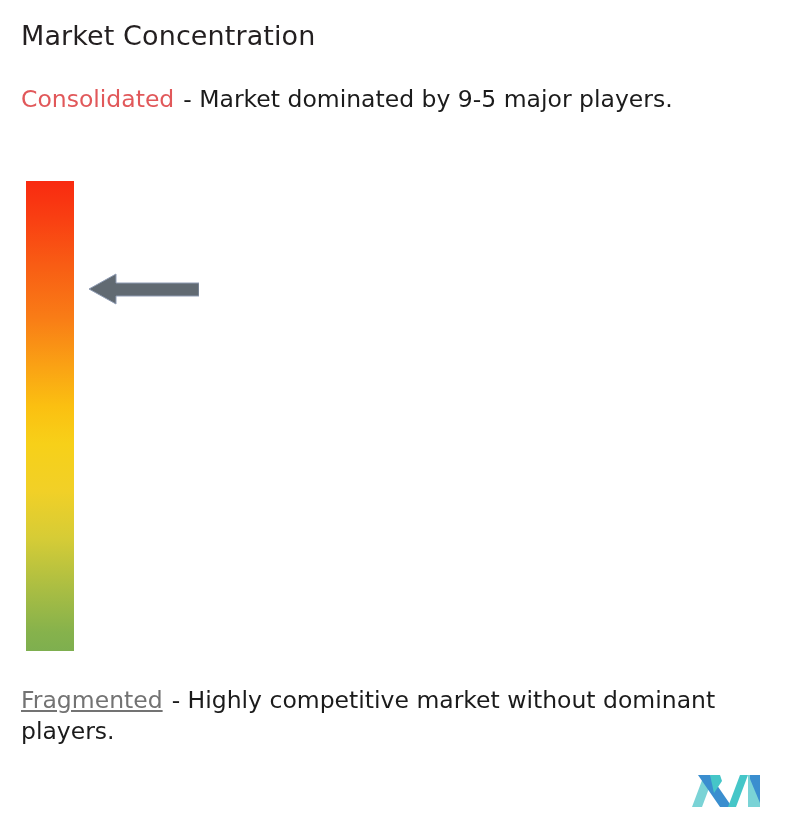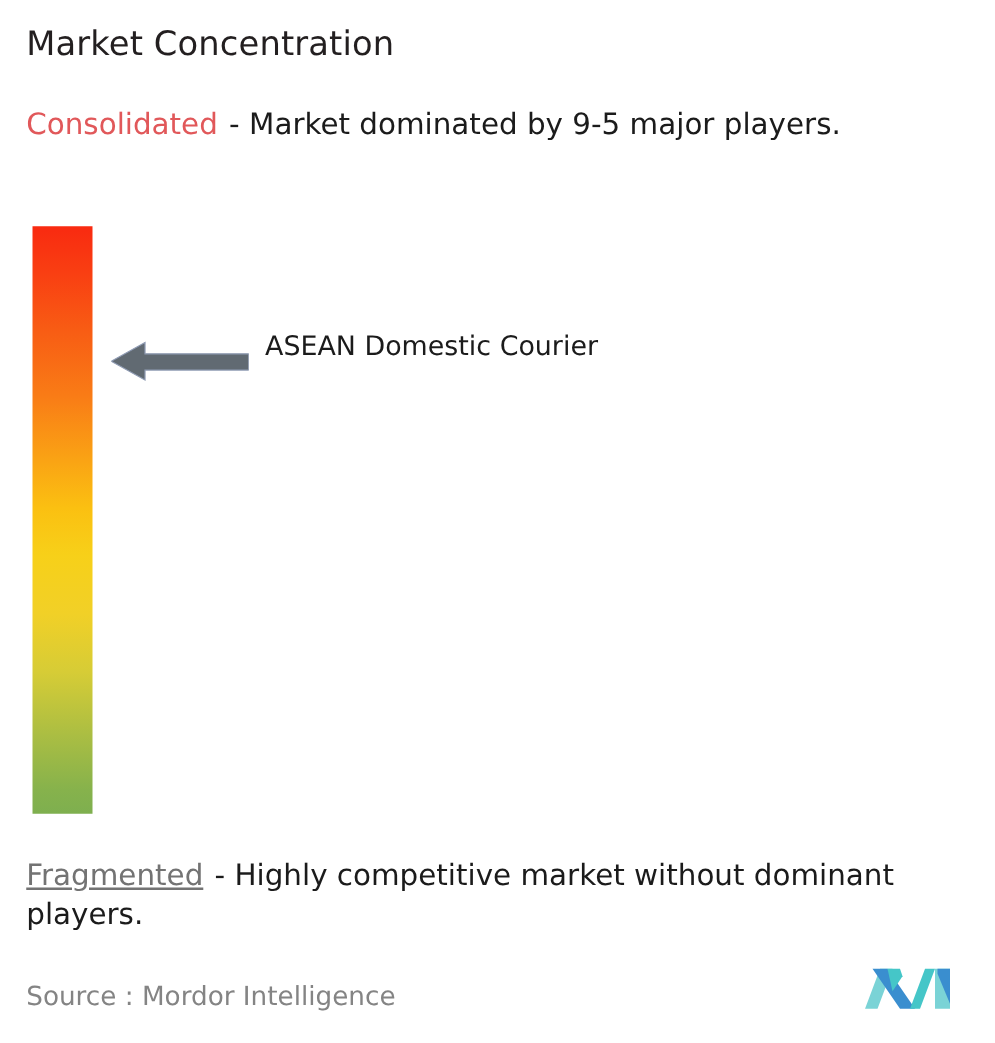--- a/index.html
+++ b/index.html
@@ -142,28 +142,26 @@
 
   <div class="scale-bar"></div>
 
   <div class="pointer-arrow">
     <svg width="110" height="34" viewBox="0 0 110 34" xmlns="http://www.w3.org/2000/svg">
       <polygon points="0,17 27,2 27,11 110,11 110,24 27,24 27,32" fill="#616a72" stroke="#8f9bb3" stroke-width="1"></polygon>
     </svg>
   </div>
 
   <div class="arrow-label">
-    <div>ASEAN Domestic Courier</div>
   </div>
 
   <div class="legend-bottom">
     <span class="kw-fragmented">Fragmented</span><span class="legend-sep"></span><span>- Highly competitive market without dominant players.</span>
   </div>
 
-  <div class="source-text">Source :  Mordor Intelligence</div>
 
   <div class="brand-logo">
     <svg width="86" height="42" viewBox="0 0 86 42" xmlns="http://www.w3.org/2000/svg">
 
       <polygon points="2,38 14,6 24,6 12,38" fill="#7ad3d6"></polygon>
 
       <polygon points="8,6 20,6 42,38 30,38" fill="#3a8ecf"></polygon>
 
       <polygon points="20,6 30,6 32,12 24,24" fill="#45c6c8"></polygon>
 

